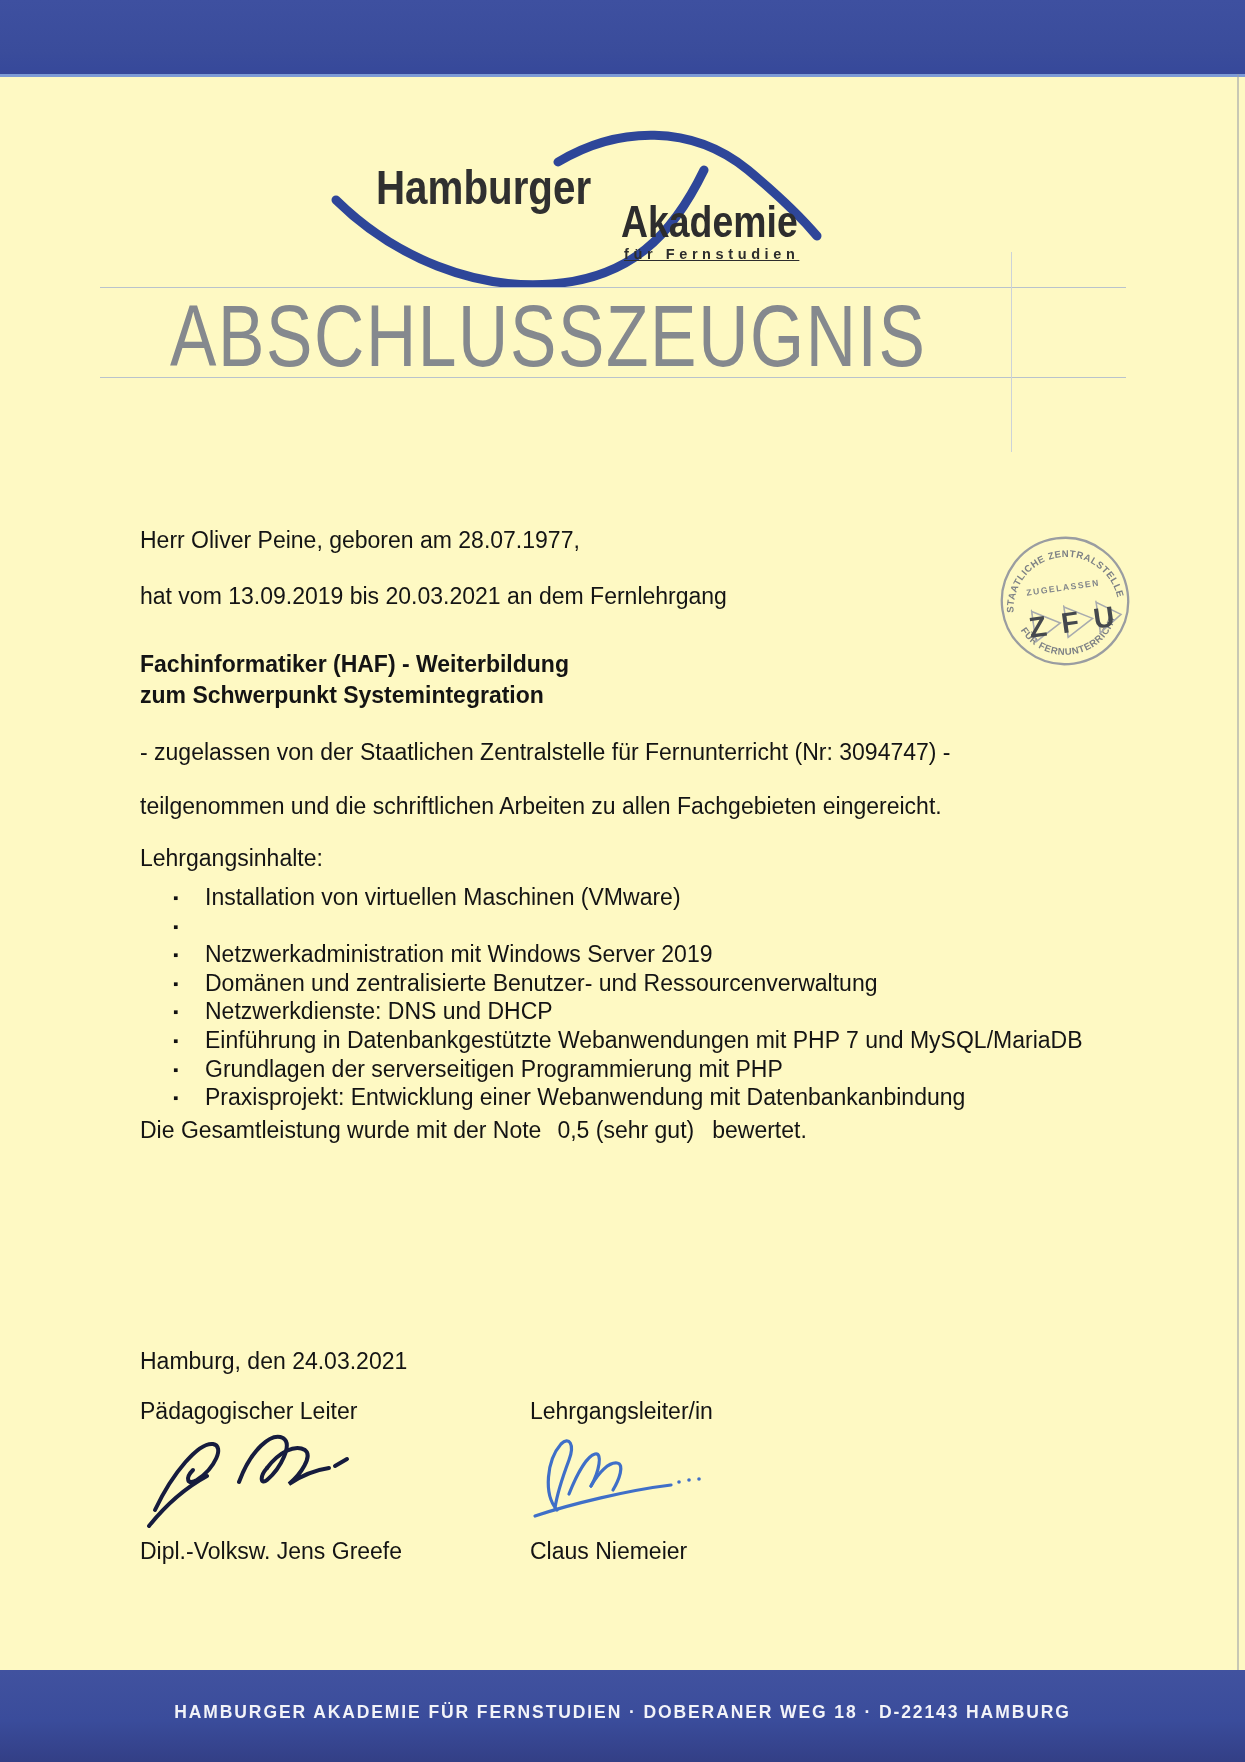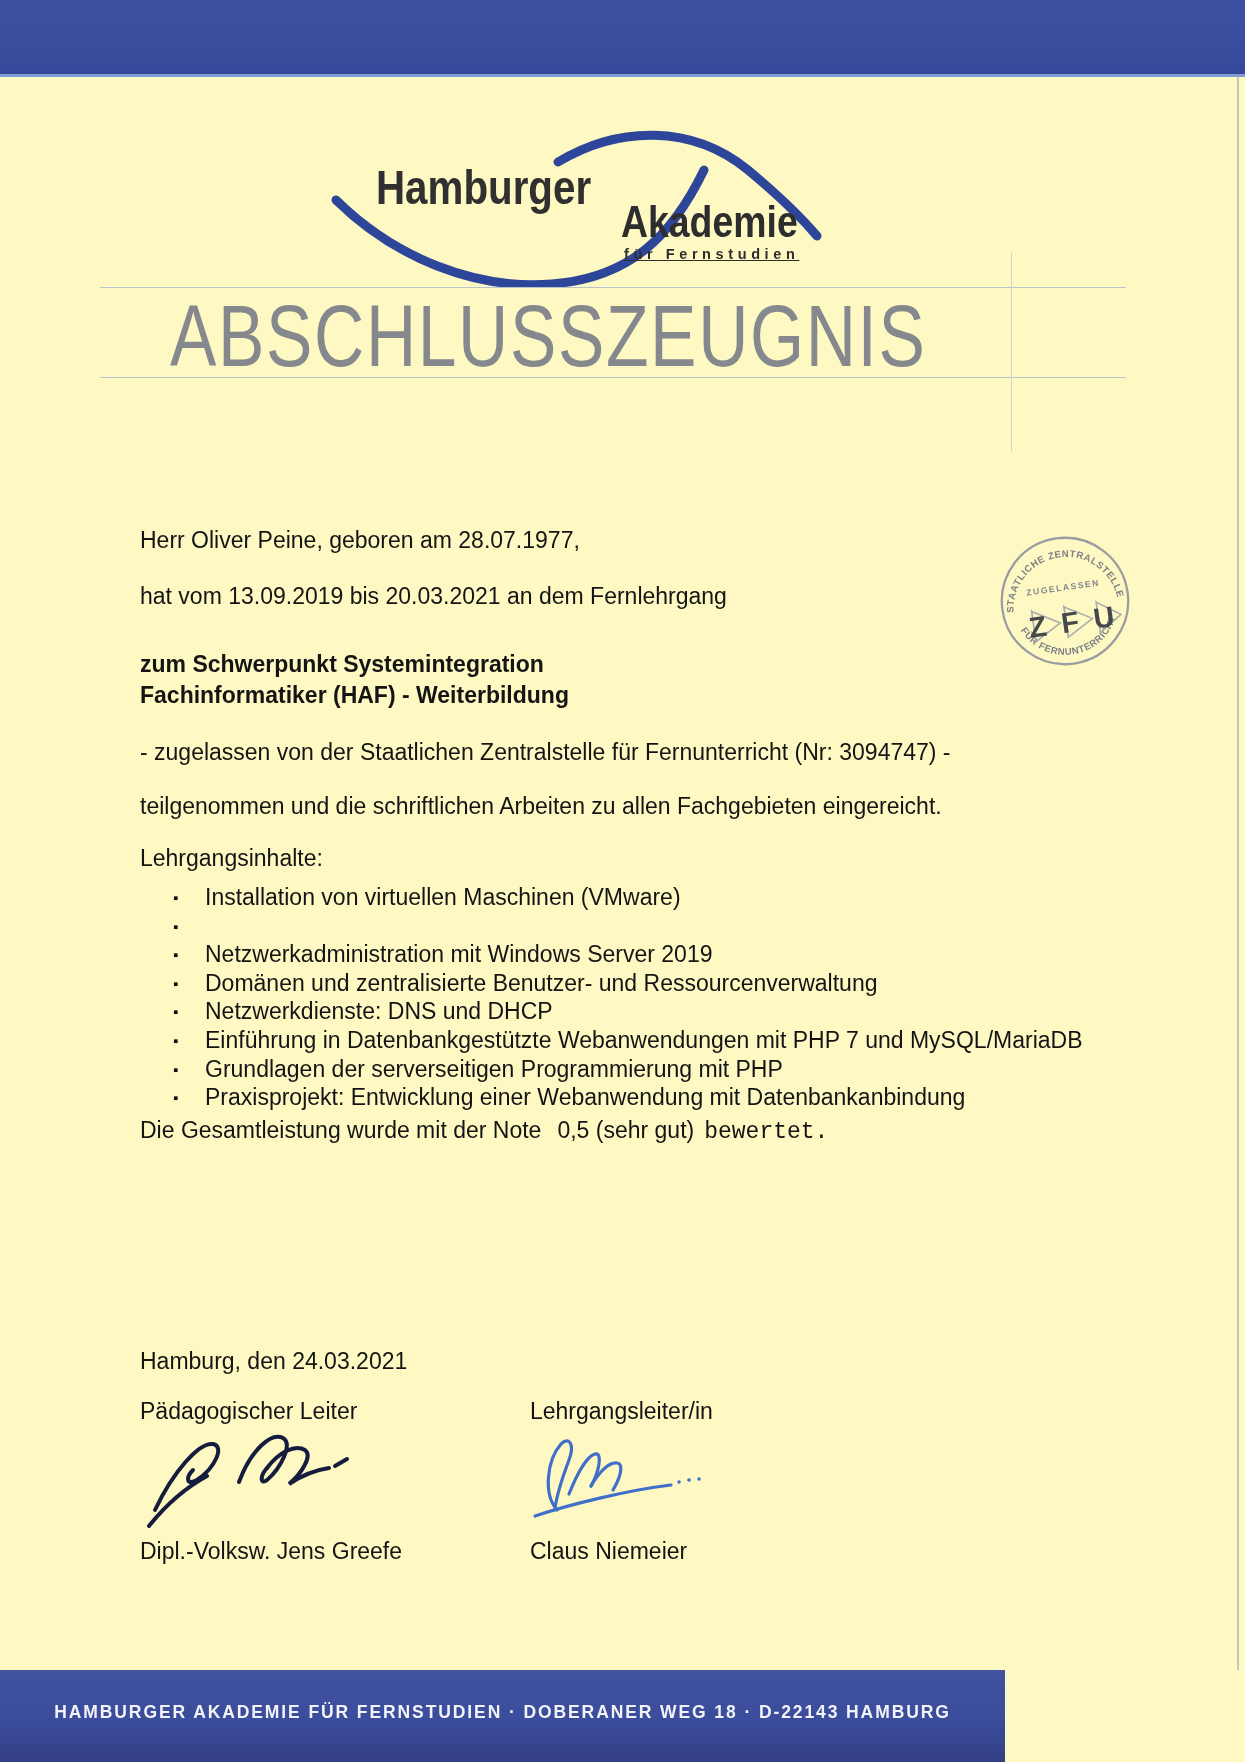--- a/index.html
+++ b/index.html
@@ -12,21 +12,21 @@
     overflow:hidden;
     margin:0 auto;
   }
   
   .top-bar{
     position:absolute;left:0;top:0;width:1245px;height:74px;
     background:linear-gradient(180deg,#3e50a0 0%,#3a4c9b 70%,#36489a 100%);
     border-bottom:3px solid #7d9bd6;
   }
   .footer-bar{
-    position:absolute;left:0;top:1670px;width:1005px;height:92px;
+    position:absolute;left:0;top:1670px;width:1245px;height:92px;
     background:linear-gradient(180deg,#41529f 0%,#3a4c9b 55%,#333f86 100%);
     display:flex;align-items:center;justify-content:center;
   }
   .footer-text{
     color:#f2f3f8;font-size:17.5px;font-weight:bold;letter-spacing:1.9px;
     transform:translateY(-4px);
     white-space:nowrap;
   }
   
   .edge-line{position:absolute;left:1237px;top:74px;width:2px;height:1596px;background:#9aa0a8;opacity:.55;}
@@ -75,21 +75,21 @@
   }
   .content-list li{
     position:relative;height:28.6px;padding-left:65px;
     font-size:23px;color:#141414;white-space:nowrap;
   }
   .content-list .bullet{
     position:absolute;left:33px;top:6px;font-size:15px;color:#111;line-height:1;
   }
   .b-grade{top:1117px;}
   .b-grade .gv{margin-left:16px;}
-  .b-grade .gs{margin-left:10px;font-family:Liberation Mono, monospace;}
+  .b-grade .gs{margin-left:18px;}
   
   .b-placedate{top:1348px;}
   .role-left{top:1398px;}
   .role-right{top:1398px;left:530px;text-align:center;}
   .sig-left{position:absolute;left:143px;top:1424px;}
   .sig-right{position:absolute;left:523px;top:1432px;}
   .name-left{top:1538px;}
   .name-right{top:1538px;left:530px;}
 </style>
 </head>
@@ -139,22 +139,22 @@
       <text x="29" y="103" id="sealZ">Z</text>
       <text x="63" y="103" id="sealF">F</text>
       <text x="97" y="103" id="sealU">U</text>
     </g>
   </svg>
 
   <div class="bodyline b-line1">Herr Oliver Peine, geboren am 28.07.1977,</div>
   <div class="bodyline b-line2">hat vom 13.09.2019 bis 20.03.2021 an dem Fernlehrgang</div>
 
   <div class="bodyline b-course">
+    <div>Fachinformatiker (HAF) - Weiterbildung</div>
     <div>zum Schwerpunkt Systemintegration</div>
-    <div>Fachinformatiker (HAF) - Weiterbildung</div>
   </div>
 
   <div class="bodyline b-approval">- zugelassen von der Staatlichen Zentralstelle für Fernunterricht (Nr: 3094747) -</div>
   <div class="bodyline b-participation">teilgenommen und die schriftlichen Arbeiten zu allen Fachgebieten eingereicht.</div>
   <div class="bodyline b-contents-label">Lehrgangsinhalte:</div>
 
   <ul class="content-list">
     <li><span class="bullet">▪</span><span>Installation von virtuellen Maschinen (VMware)</span></li>
     <li><span class="bullet">▪</span></li>
     <li><span class="bullet">▪</span><span>Netzwerkadministration mit Windows Server 2019</span></li>

